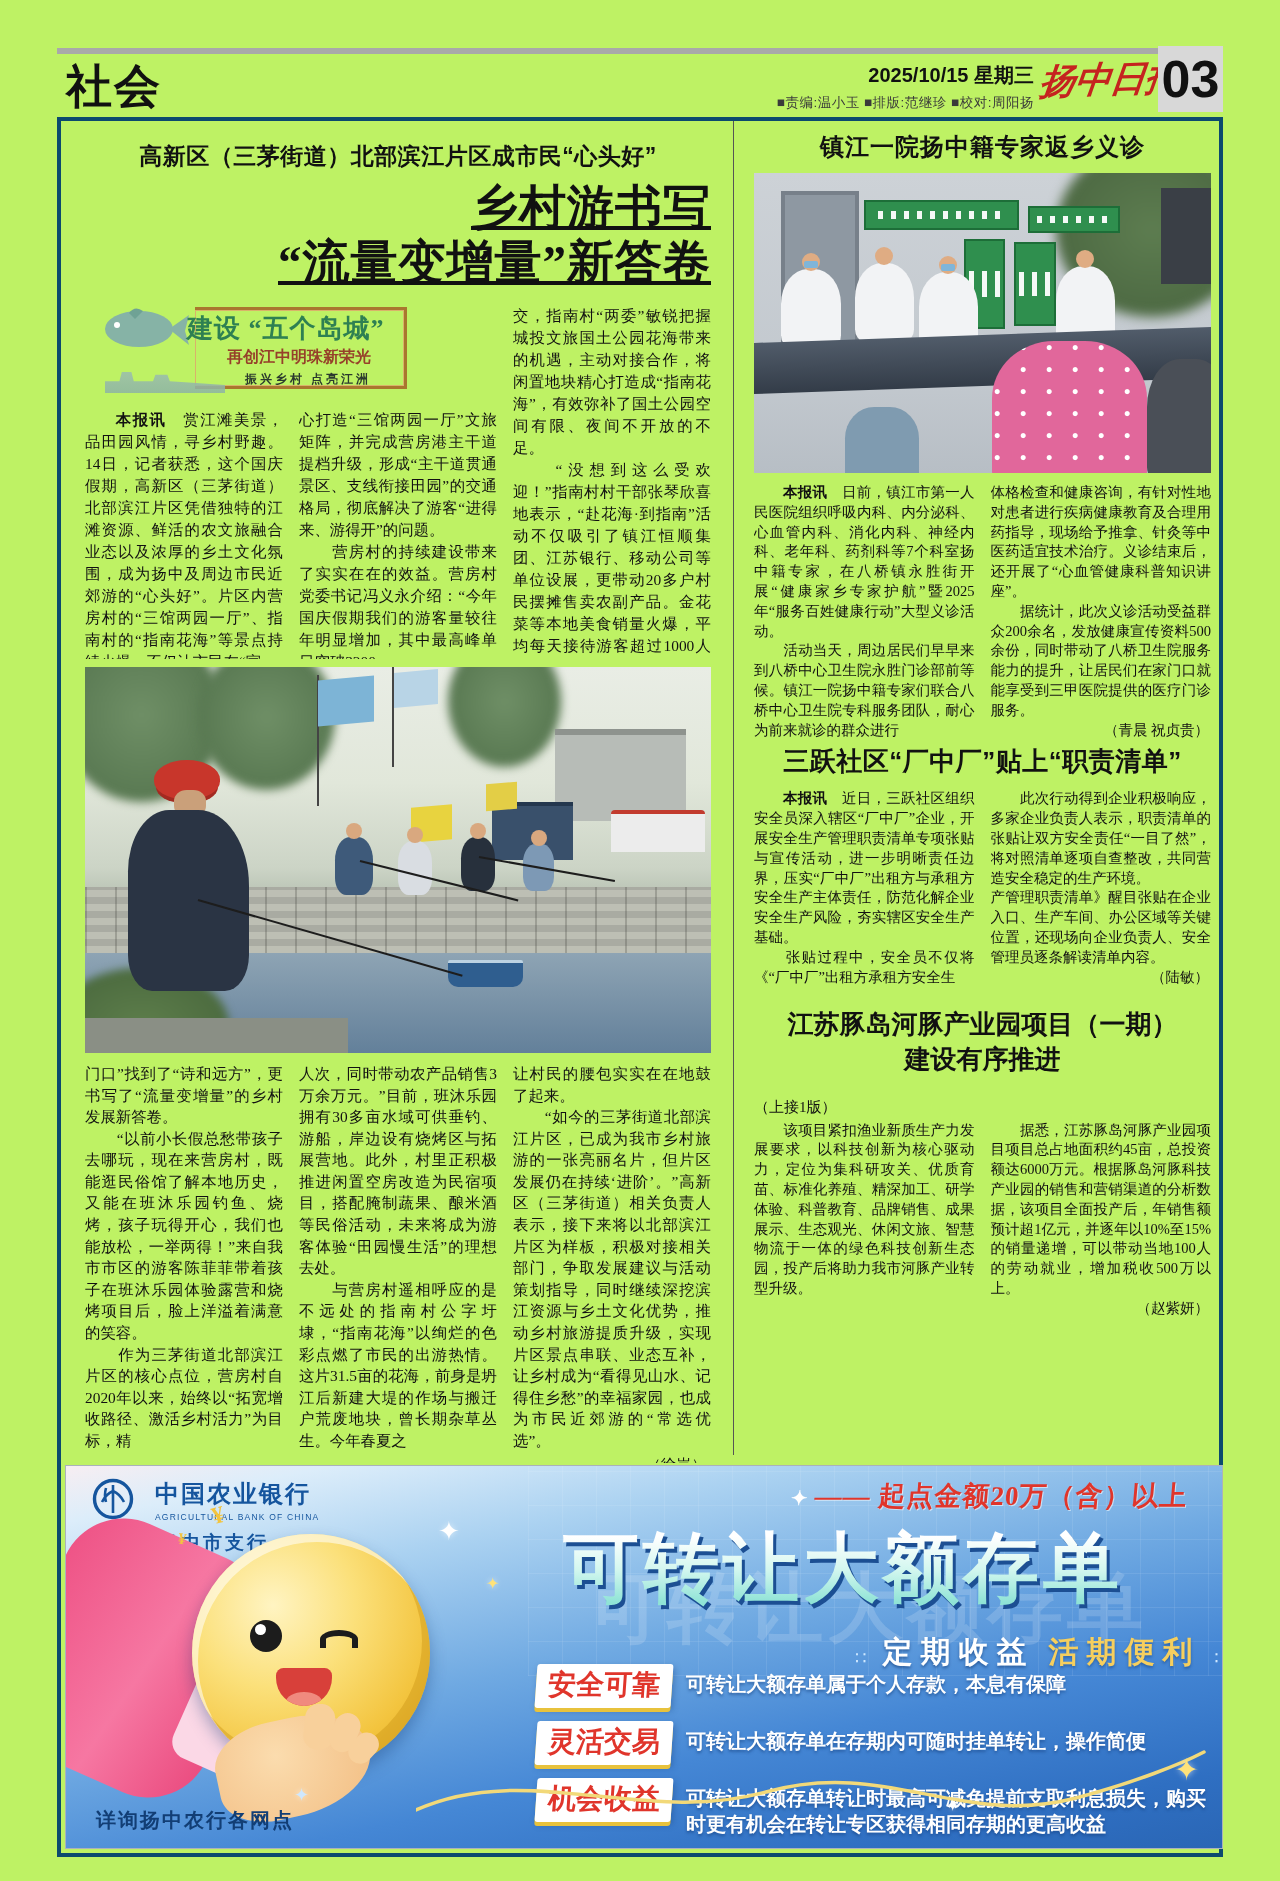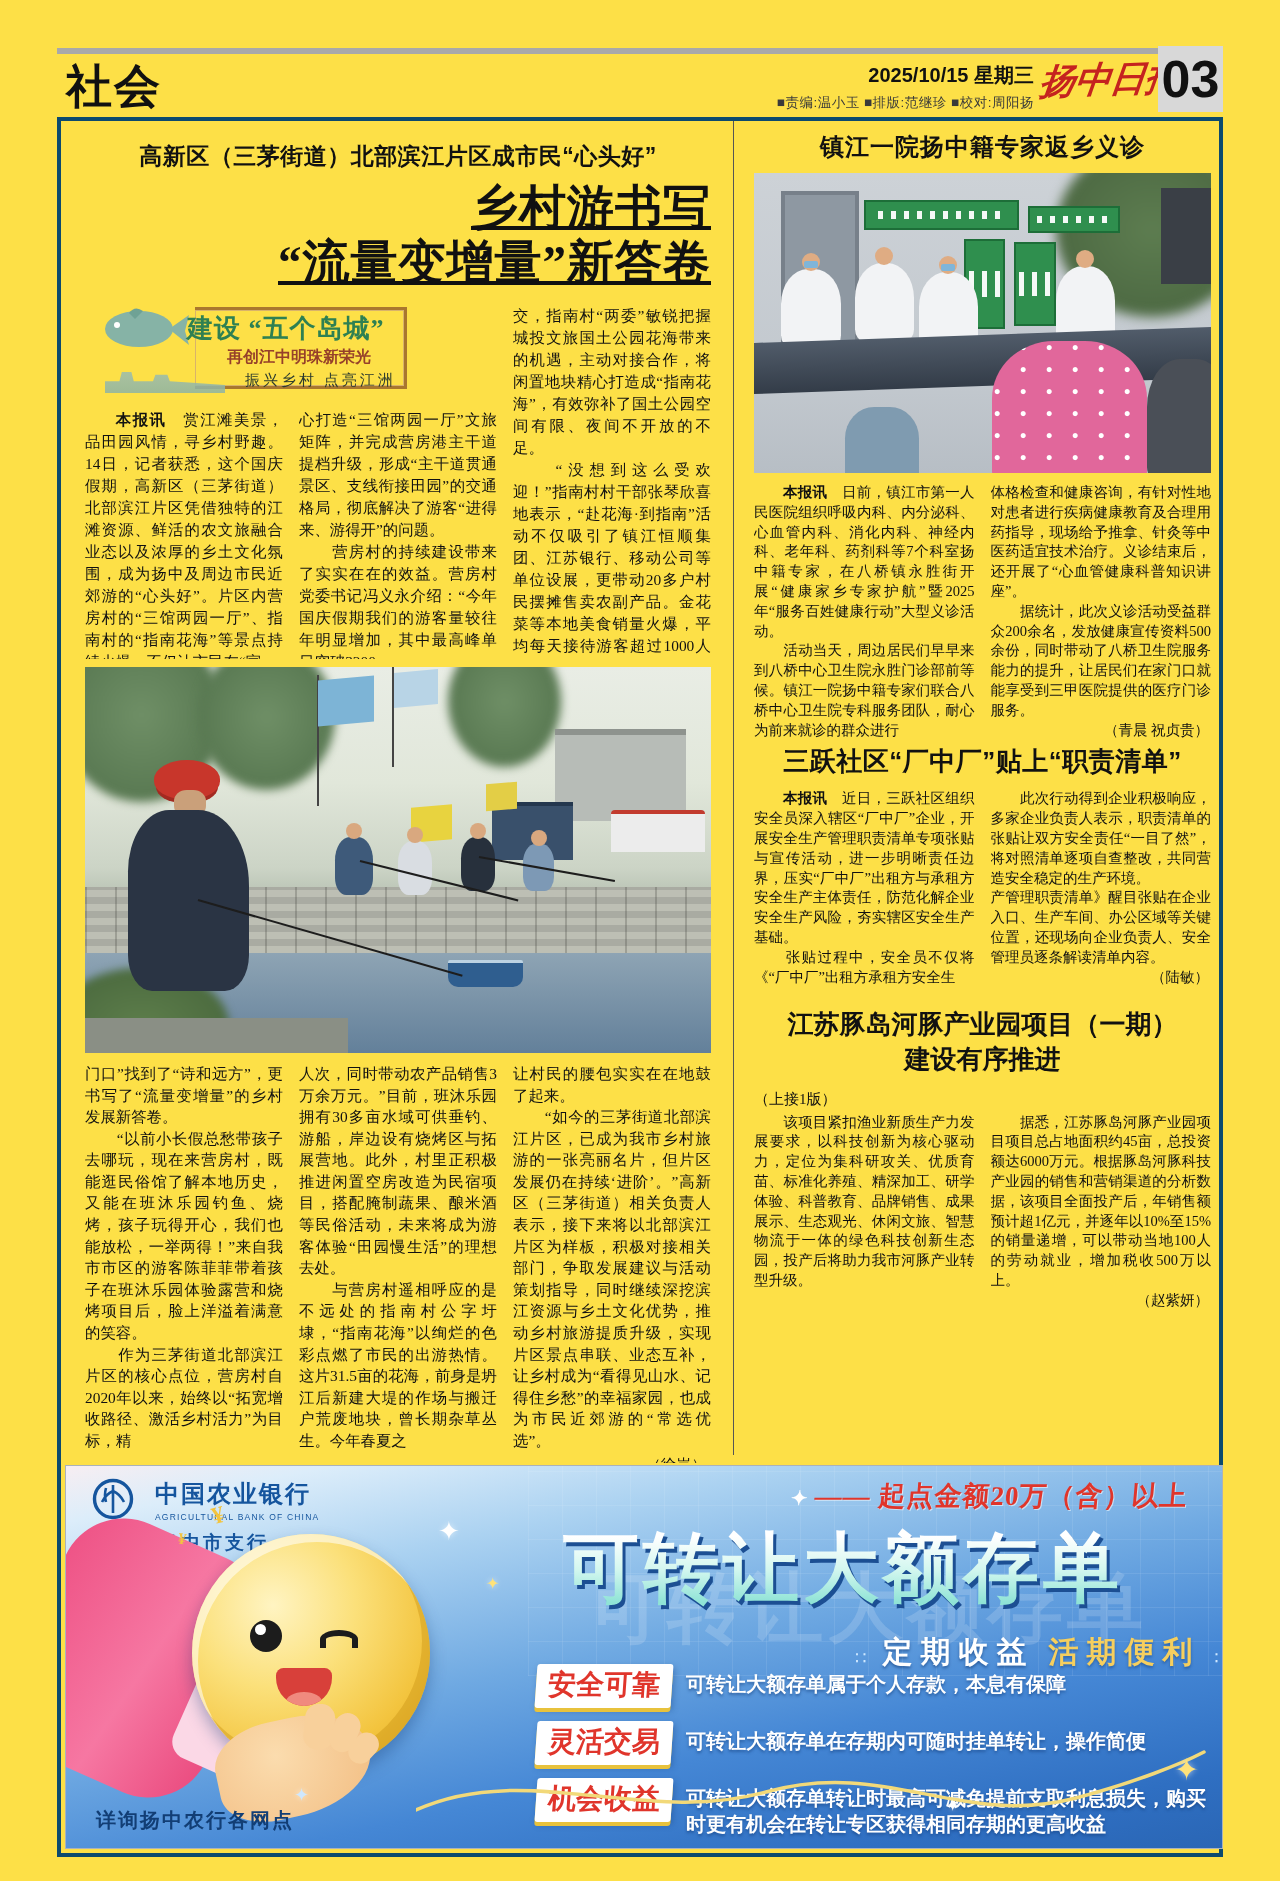--- a/index.html
+++ b/index.html
@@ -1,18 +1,18 @@
 <!DOCTYPE html>
 <html><head>
 <meta charset="utf-8">
 <style>
   * { box-sizing: border-box; margin: 0; padding: 0; }
   html,body { background:#fff; }
   body { font-family:"Liberation Serif","DejaVu Serif",serif; color:#111; }
-  .sheet { position:relative; width:1280px; height:1881px; margin:0 auto; background:#fde047; overflow:hidden; }
+  .sheet { position:relative; width:1280px; height:1881px; margin:0 auto; background:#bef264; overflow:hidden; }
 
   
   .topbar { position:absolute; left:57px; top:48px; width:1166px; height:6px; background:#a9a9a9; }
   .section-name { position:absolute; left:66px; top:56px; font-family:"Liberation Sans","DejaVu Sans",sans-serif; font-weight:900; font-size:46px; letter-spacing:2px; }
   .head-right { position:absolute; right:246px; top:62px; text-align:right; }
   .head-date { font-family:"Liberation Sans",sans-serif; font-weight:bold; font-size:20px;text-align:right; }
   .head-staff { font-family:"Liberation Sans",sans-serif; font-size:13.5px; color:#3a3a3a; margin-top:5px; letter-spacing:.5px; }
   .masthead { position:absolute; left:1040px; top:56px; width:116px; color:#c5231f; font-weight:bold; font-style:italic; font-size:36px; letter-spacing:-1px; transform:skewX(-8deg) rotate(-2deg); white-space:nowrap; }
   .pageno { position:absolute; left:1158px; top:46px; width:65px; height:66px; background:#d8d8d8; font-family:"Liberation Sans",sans-serif; font-weight:900; font-size:52px; text-align:center; line-height:66px; }
 
@@ -34,21 +34,21 @@
   .bottom-block .ncol { line-height:21.6px; }
   .byline { text-align:right; padding-right:4px; margin-top:2px; }
 
   
   .badge { position:absolute; left:14px; top:-2px; width:308px; height:96px; }
   .badge-frame { position:absolute; right:0; top:4px; width:212px; height:82px; border:3px solid #a9772e; border-left:none; box-shadow:inset 0 0 0 1px #d9b36a; }
   .badge-fish { position:absolute; left:0; top:2px; }
   .badge-skyline { position:absolute; left:6px; bottom:6px; width:120px; height:26px; background:linear-gradient(#9dbfb2,#8db3a5); clip-path:polygon(0 100%,0 55%,12% 55%,14% 20%,22% 20%,24% 55%,40% 55%,42% 30%,52% 30%,54% 55%,70% 60%,100% 70%,100% 100%); opacity:.85; }
   .badge-l1 { position:absolute; left:88px; top:8px; font-weight:900; font-size:26px; color:#2e8052; letter-spacing:1px; white-space:nowrap; }
   .badge-l2 { position:absolute; left:128px; top:44px; font-weight:bold; font-size:16px; color:#96402a; white-space:nowrap; }
-  .badge-l3 { position:absolute; left:146px; top:68px; font-weight:normal; font-size:15px; color:#2b3a2e; letter-spacing:3px; white-space:nowrap; }
+  .badge-l3 { position:absolute; left:146px; top:68px; font-weight:bold; font-size:12px; color:#2b3a2e; letter-spacing:3px; white-space:nowrap; }
 
   
   .photo1 { position:relative; margin-top:8px; width:626px; height:386px; overflow:hidden; background:linear-gradient(#e9ede5 0%,#e1e7da 30%,#ccd4c6 52%,#bcc6b7 58%); }
   .p1-tree { position:absolute; border-radius:50%; filter:blur(5px); background:radial-gradient(#6f8f66,#4f6f49); }
   .p1-build { position:absolute; right:4%; top:16%; width:21%; height:24%; background:#b7bcb7; border-top:6px solid #8e938e; }
   .p1-shed { position:absolute; right:22%; top:35%; width:13%; height:15%; background:#39506b; border-top:4px solid #24374e; }
   .p1-canopy { position:absolute; right:1%; top:37%; width:15%; height:11%; background:#ececec; border-top:4px solid #c23b2e; border-radius:4px 4px 0 0; }
   .p1-pole { position:absolute; width:2px; background:#444; }
   .p1-flag { position:absolute; transform:skewY(-5deg); }
   .p1-embank { position:absolute; left:0; right:0; top:57%; height:19%;
@@ -68,21 +68,21 @@
   .p1-rod { position:absolute; height:2px; background:#1d1d1d; transform-origin:left center; }
 
   
   .right-region { position:absolute; left:673px; top:0; width:493px; height:1342px; padding:6px 16px 0 20px; overflow:hidden; }
   .r-head1 { text-align:center; font-family:"Liberation Sans",sans-serif; font-weight:bold; font-size:24px; margin-top:4px; letter-spacing:1px; }
   .r-cols { display:flex; gap:16px; margin-top:10px; font-size:14.5px; line-height:19.8px; text-align:justify; }
   .r-col { flex:1; overflow:hidden; }
   .r-kicker { text-align:center; font-size:17px; font-weight:600; margin-top:20px; letter-spacing:1px; }
   .r-head2 { text-align:center; font-family:"Liberation Sans",sans-serif; font-weight:bold; font-size:26px; margin-top:4px; letter-spacing:.5px; }
   .r-head3 { text-align:center; font-family:"Liberation Sans",sans-serif; font-weight:bold; font-size:26px; margin-top:20px; line-height:1.35; }
-  .cont-note { font-size:15px; margin-top:12px; }
+  .cont-note { font-size:15px; margin-top:20px; }
   .r-byline { text-align:right; padding-right:2px; }
 
   
   .photo2 { position:relative; margin-top:10px; width:457px; height:300px; overflow:hidden; background:linear-gradient(#cdd2d7,#c2c8ce 70%,#b7bec5); }
   .p2-door { position:absolute; left:6%; top:6%; width:17%; height:52%; background:#8e98a2; border:4px solid #77808a; }
   .p2-tree { position:absolute; right:-8%; top:-10%; width:42%; height:58%; background:radial-gradient(#5d7d50,#46613d); border-radius:50%; filter:blur(6px); }
   .p2-van { position:absolute; right:0; top:5%; width:11%; height:32%; background:#3a3f46; }
   .p2-board { position:absolute; background:#2f8f4e; border:2px solid #1d6e38; }
   .p2-board:after { content:""; position:absolute; left:8%; right:8%; top:35%; height:30%; background:repeating-linear-gradient(90deg,rgba(255,255,255,.95) 0 5px,transparent 5px 13px); }
   .p2-table { position:absolute; left:-2%; right:-2%; top:54%; height:17%; background:linear-gradient(#515c6a,#333c48); transform:rotate(-2deg); }

